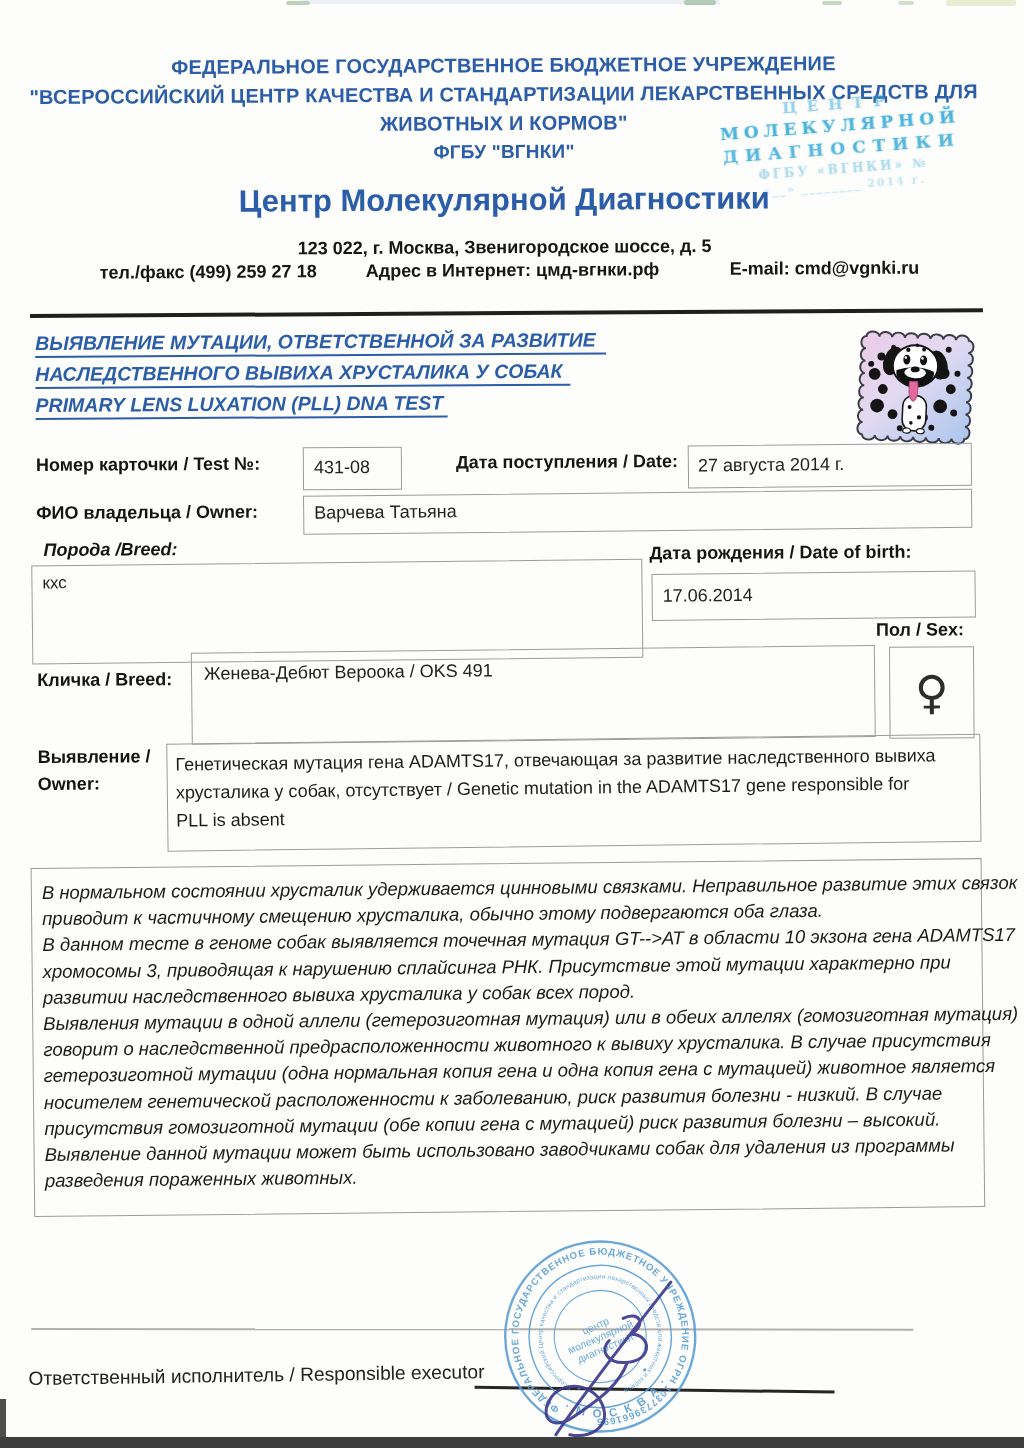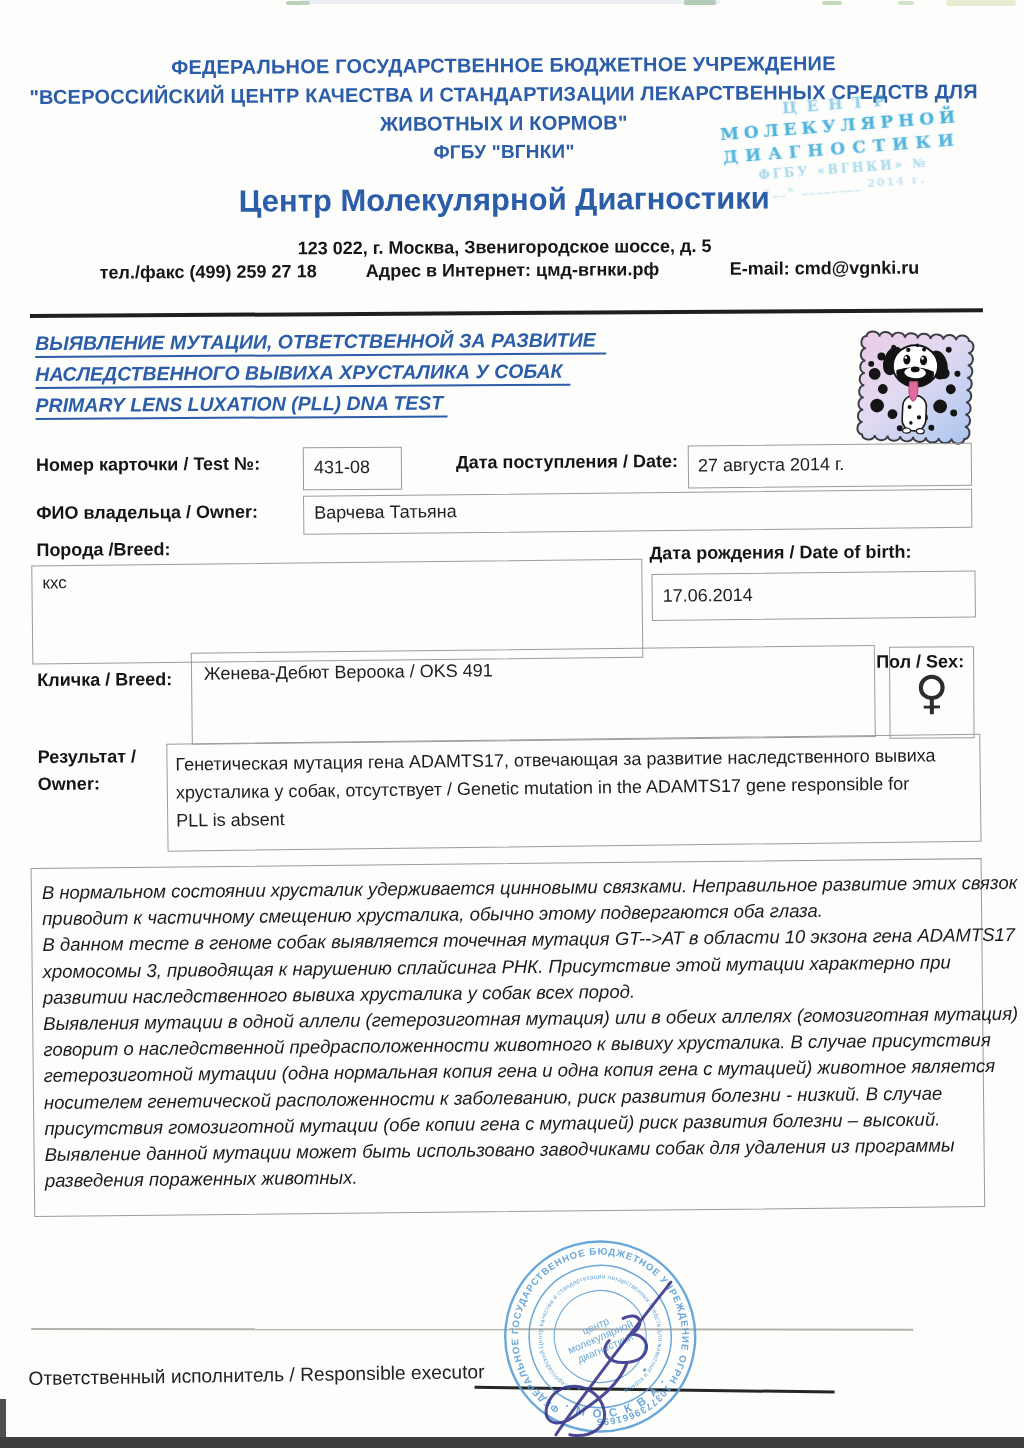--- a/index.html
+++ b/index.html
@@ -132,39 +132,39 @@
     <div class="abs lbl" style="left:455px;top:455px;">Дата поступления / Date:</div>
     <div class="box" style="left:687px;top:449px;width:282px;height:41px;transform:rotate(-.2deg);">
       <div class="abs val" style="left:9px;top:9px;">27 августа 2014 г.</div>
     </div>
 
     <div class="abs lbl" style="left:35px;top:503px;">ФИО владельца / Owner:</div>
     <div class="box" style="left:302px;top:496px;width:667px;height:37px;transform:rotate(-.25deg);">
       <div class="abs val" style="left:10px;top:6px;">Варчева Татьяна</div>
     </div>
 
-    <div class="abs lbl" style="left:35px;top:540px;">Порода  /Breed:</div>
+    <div class="abs lbl" style="left:42px;top:540px;font-style:italic;">Порода  /Breed:</div>
     <div class="abs lbl" style="left:648px;top:547px;">Дата рождения / Date of birth:</div>
     <div class="box" style="left:30px;top:564px;width:609px;height:97px;transform:rotate(-.3deg);">
       <div class="abs val" style="left:10px;top:7px;font-size:17px;">кхс</div>
     </div>
     <div class="box" style="left:650px;top:577px;width:322px;height:45px;transform:rotate(-.25deg);">
       <div class="abs val" style="left:10px;top:11px;">17.06.2014</div>
     </div>
-    <div class="abs lbl" style="left:860px;top:625px;width:102px;text-align:right;margin-top:32px;">Пол / Sex:</div>
+    <div class="abs lbl" style="left:860px;top:625px;width:102px;text-align:right;">Пол / Sex:</div>
 
     <div class="abs lbl" style="left:35px;top:670px;">Кличка / Breed:</div>
     <div class="box" style="left:189px;top:652px;width:682px;height:90px;transform:rotate(-.3deg);">
       <div class="abs val" style="left:12px;top:10px;">Женева-Дебют Вероока / OKS 491</div>
     </div>
     <div class="box" style="left:887px;top:652px;width:83px;height:90px;display:flex;align-items:center;justify-content:center;">
       <span class="femalesym">♀</span>
     </div>
 
-    <div class="abs lbl" style="left:35px;top:747px;">Результат /</div>
+    <div class="abs lbl" style="left:35px;top:747px;">Выявление /</div>
     <div class="abs lbl" style="left:35px;top:774px;">Owner:</div>
     <div class="box" style="left:164px;top:742px;width:812px;height:106px;transform:rotate(-.35deg);">
       <div style="padding:6px 10px 0 8px;">
         <div class="resline">Генетическая мутация гена ADAMTS17, отвечающая за развитие наследственного вывиха</div>
         <div class="resline"> хрусталика  у собак, отсутствует / Genetic mutation in the ADAMTS17 gene responsible for</div>
         <div class="resline">PLL is absent</div>
       </div>
     </div>
 
     <div class="infobox" style="left:28px;top:866px;width:949px;height:347px;transform:rotate(-.25deg);">

